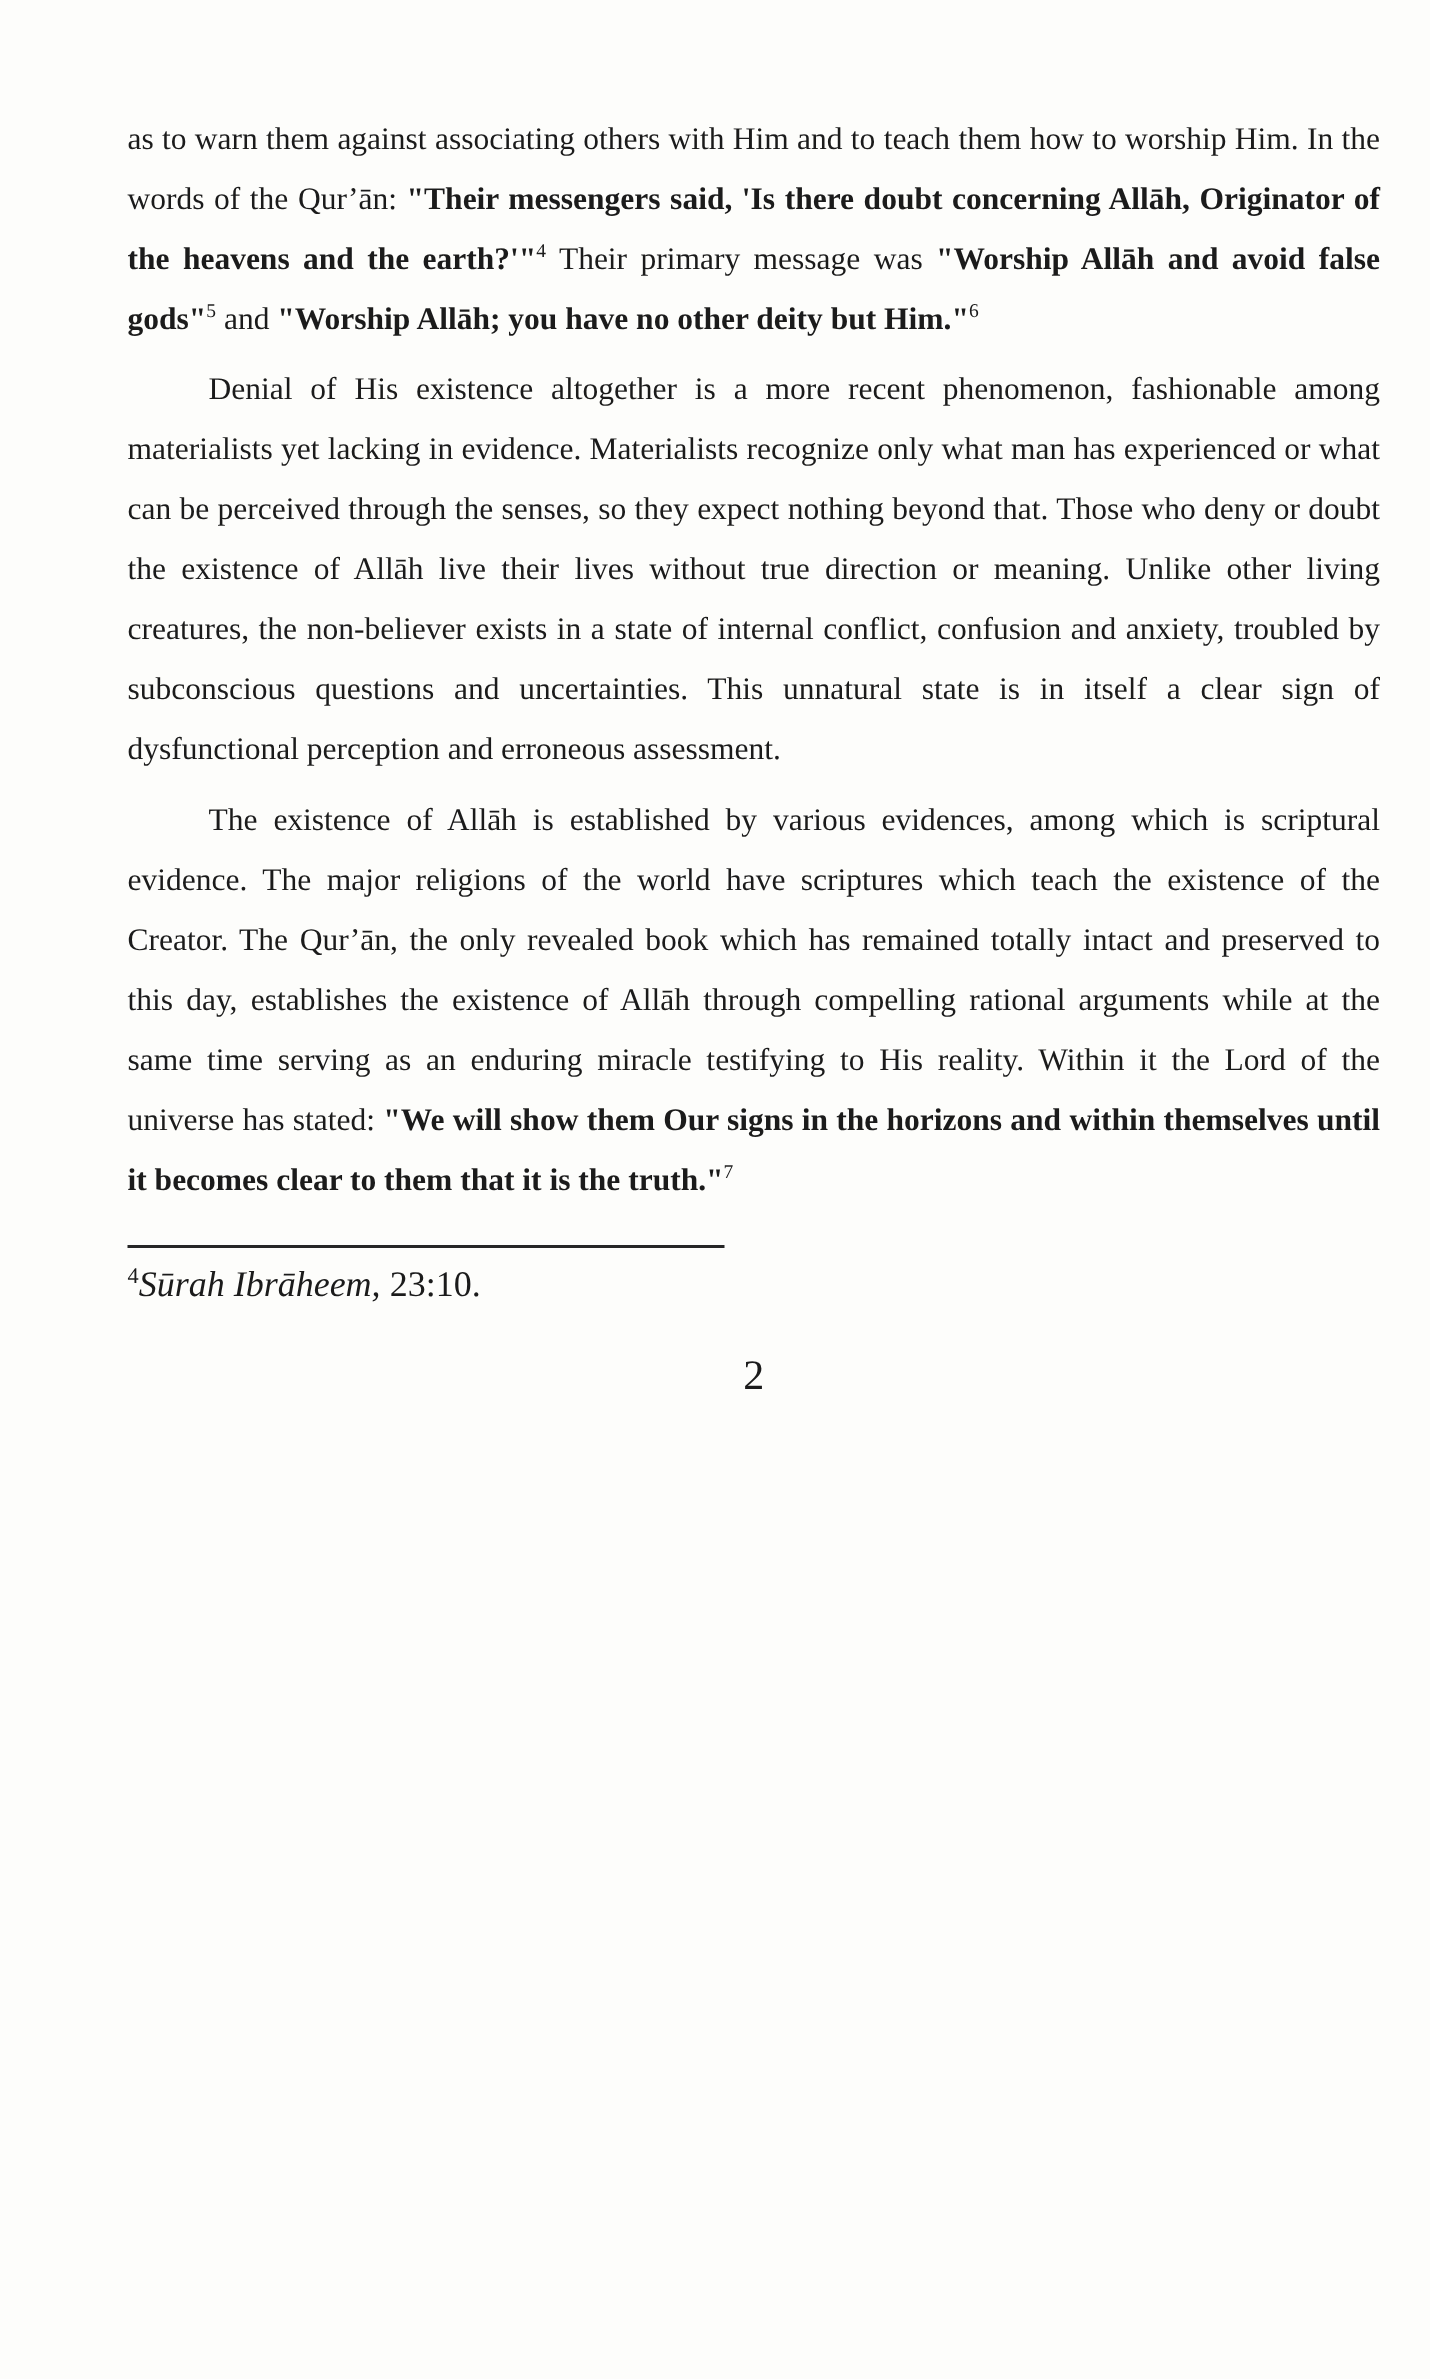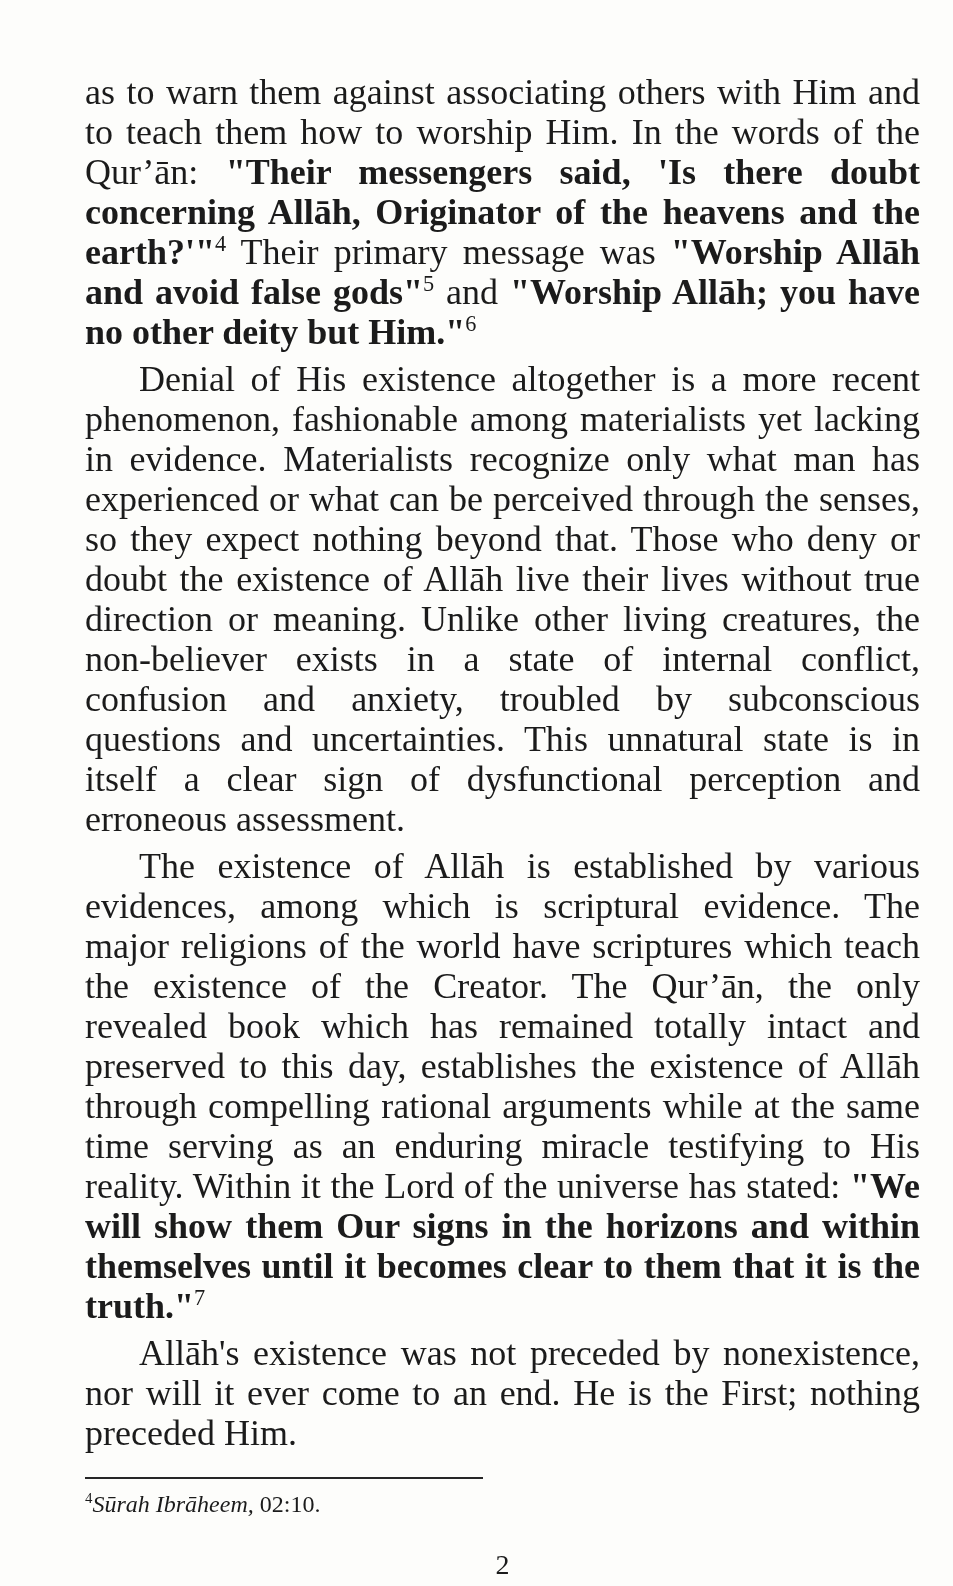--- a/index.html
+++ b/index.html
@@ -16,21 +16,21 @@
     overflow: hidden;
   }
   .page {
     position: absolute;
     left: 85px;
     top: 72px;
     width: 835px;
   }
   .body-text p {
     margin: 0 0 7px 0;
-    font-size: 36px;
+    font-size: 21px;
     line-height: 40px;
     text-align: justify;
   }
   .body-text p.indent {
     text-indent: 54px;
   }
   .bold { font-weight: bold; }
   sup {
     font-size: 0.62em;
     line-height: 0;
@@ -58,20 +58,19 @@
   }
 </style>
 </head>
 <body>
 
 <div class="page">
   <div class="body-text">
       <p class="para"><span>as to warn them against associating others with Him and to teach them how to worship Him.  In the words of the Qur’ān: </span><span class="bold">"Their messengers said, 'Is there doubt concerning Allāh, Originator of the heavens and the earth?'"</span><sup>4</sup><span>  Their primary message was </span><span class="bold">"Worship Allāh and avoid false gods"</span><sup>5</sup><span> and </span><span class="bold">"Worship Allāh; you have no other deity but Him."</span><sup>6</sup></p>
       <p class="para indent"><span>Denial of His existence altogether is a more recent phenomenon, fashionable among materialists yet lacking in evidence.  Materialists recognize only what man has experienced or what can be perceived through the senses, so they expect nothing beyond that.  Those who deny or doubt the existence of Allāh live their lives without true direction or meaning.  Unlike other living creatures, the non-believer exists in a state of internal conflict, confusion and anxiety, troubled by subconscious questions and uncertainties.  This unnatural state is in itself a clear sign of dysfunctional perception and erroneous assessment.</span></p>
       <p class="para indent"><span>The existence of Allāh is established by various evidences, among which is scriptural evidence.  The major religions of the world have scriptures which teach the existence of the Creator.  The Qur’ān, the only revealed book which has remained totally intact and preserved to this day, establishes the existence of Allāh through compelling rational arguments while at the same time serving as an enduring miracle testifying to His reality.  Within it the Lord of the universe has stated:  </span><span class="bold">"We will show them Our signs in the horizons and within themselves until it becomes clear to them that it is the truth."</span><sup>7</sup></p>
-      <p class="para indent"><span>Allāh's existence was not preceded by nonexistence, nor will it ever come to an end.  He is the First; nothing preceded Him.</span></p>
     </div>
   <div class="footnote-rule"></div>
   <div class="footnotes">
-      <div class="footnote"><sup>4</sup><span class="src">Sūrah Ibrāheem,</span><span> 02:10.</span></div>
+      <div class="footnote"><sup>4</sup><span class="src">Sūrah Ibrāheem,</span><span> 23:10.</span></div>
     </div>
   <div class="page-number">2</div>
 </div>
 
 </body></html>

